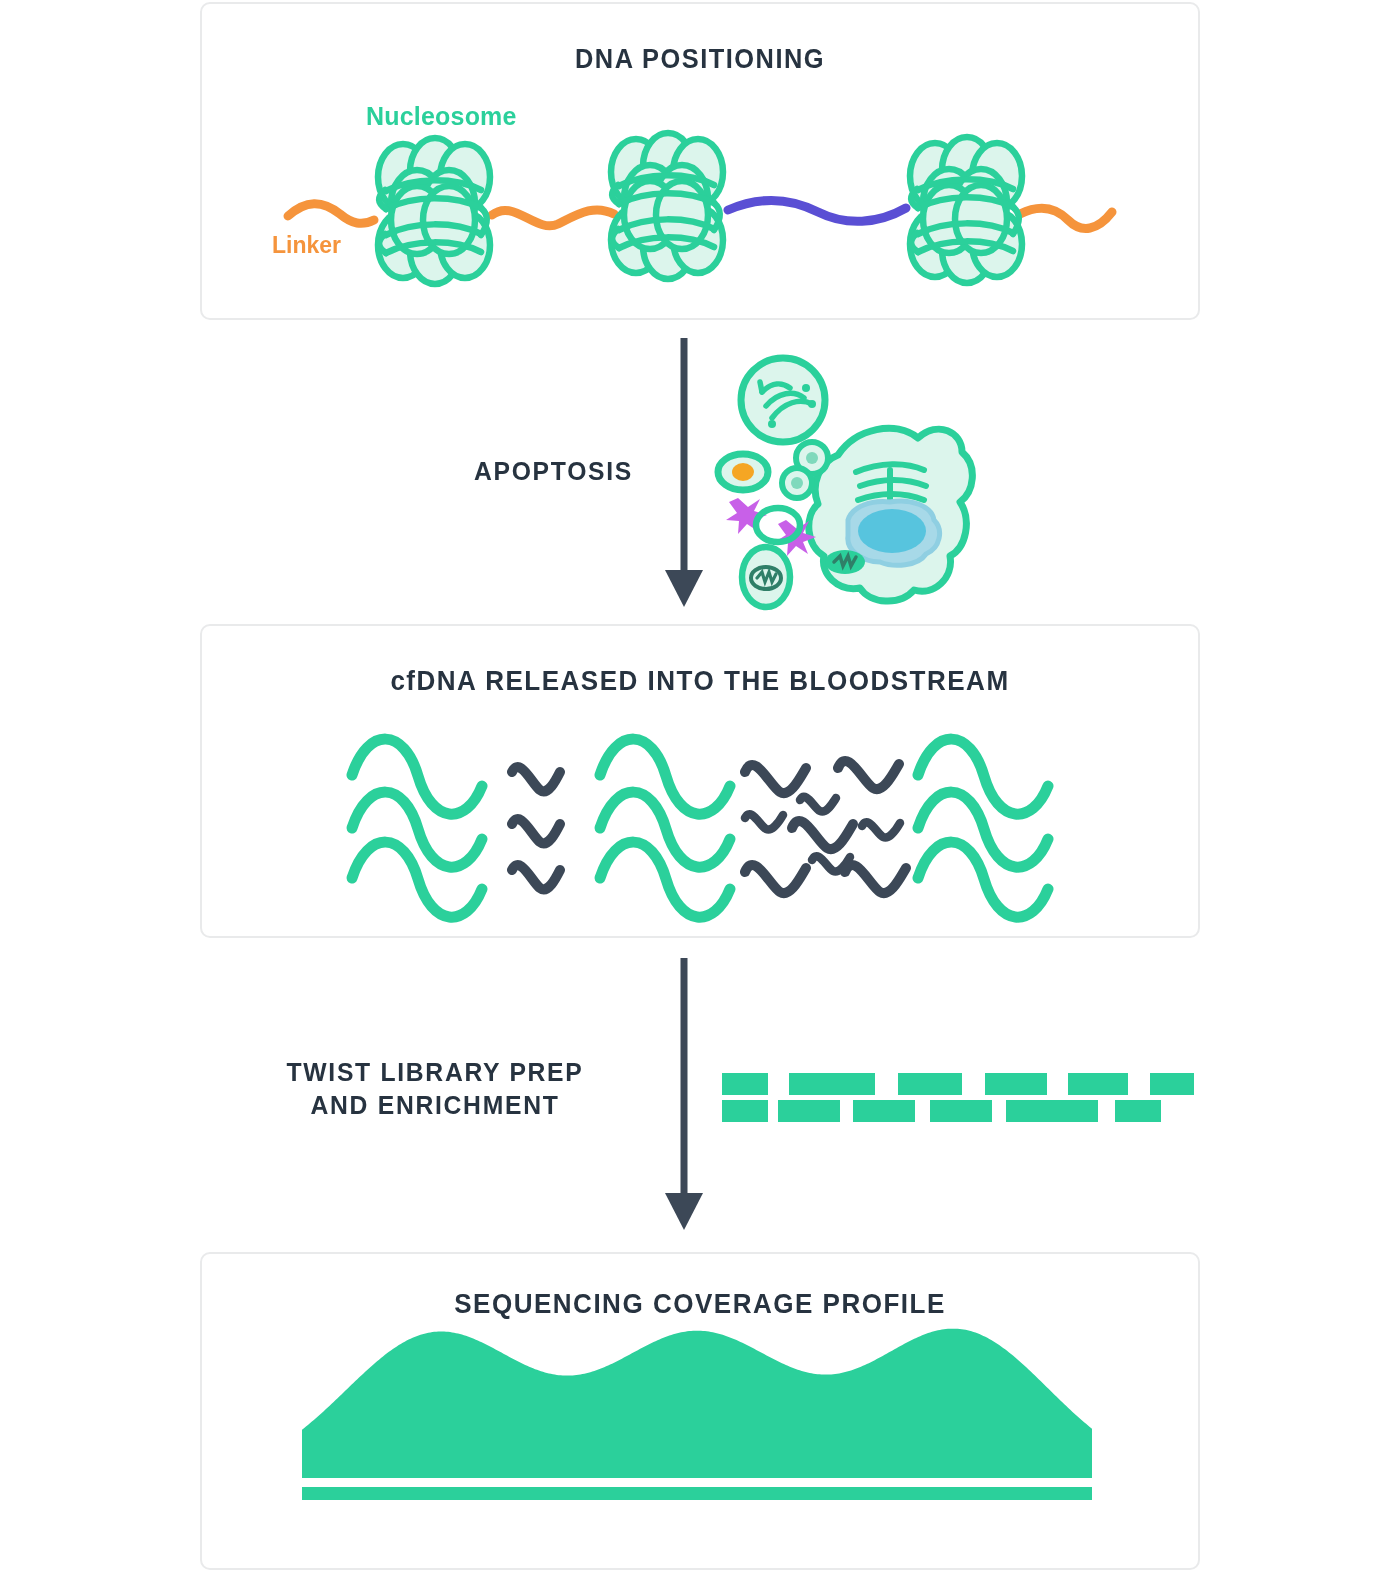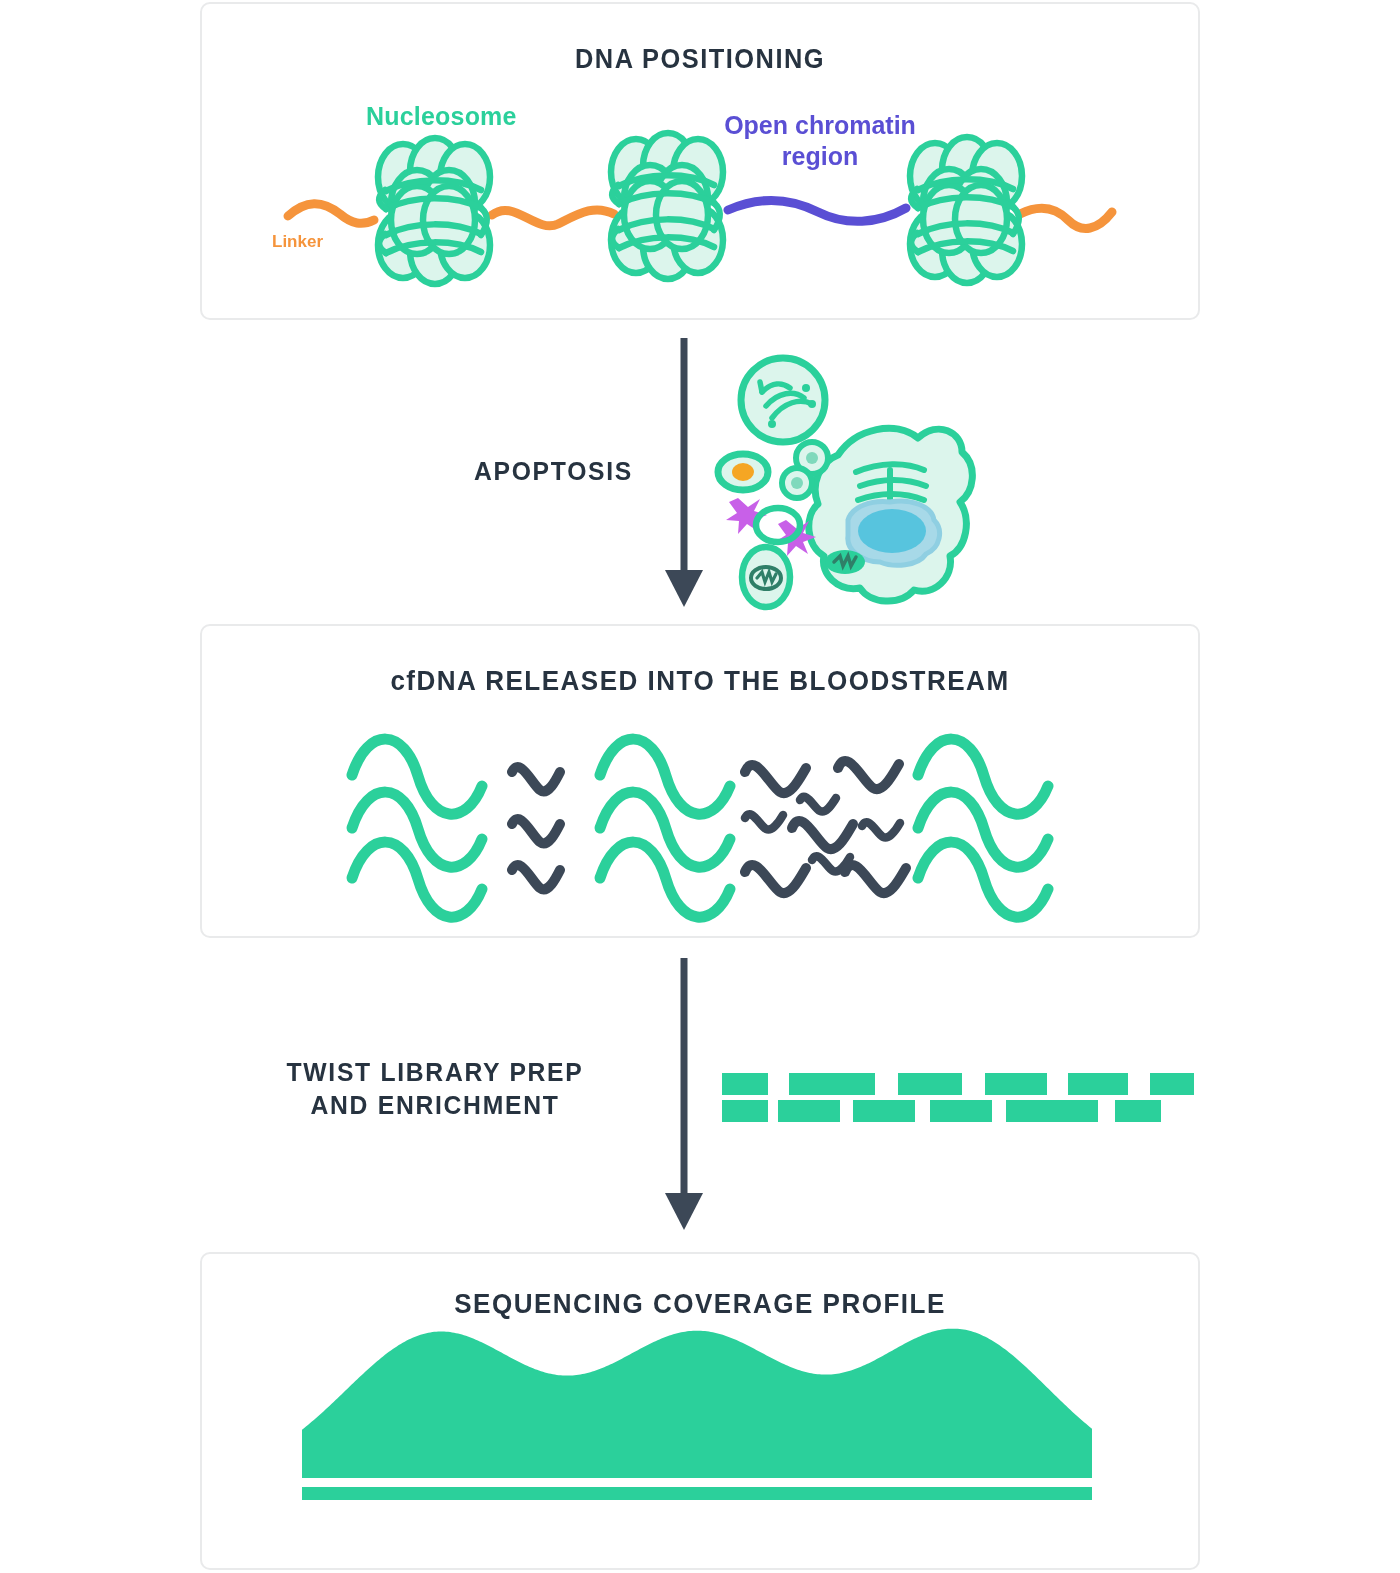--- a/index.html
+++ b/index.html
@@ -271,23 +271,17 @@
     <g>
       <path id="coverage-area" fill="#2BD09B" d="M 302 1478 L 302.00 1429.70 L 303.98 1428.13 L 305.95 1426.54 L 307.93 1424.92 L 309.90 1423.28 L 311.88 1421.61 L 313.85 1419.92 L 315.82 1418.21 L 317.80 1416.47 L 319.77 1414.71 L 321.75 1412.94 L 323.73 1411.14 L 325.70 1409.33 L 327.68 1407.50 L 329.65 1405.66 L 331.63 1403.81 L 333.60 1401.94 L 335.57 1400.06 L 337.55 1398.18 L 339.52 1396.29 L 341.50 1394.39 L 343.48 1392.48 L 345.45 1390.58 L 347.43 1388.67 L 349.40 1386.77 L 351.38 1384.87 L 353.35 1382.97 L 355.32 1381.08 L 357.30 1379.20 L 359.27 1377.33 L 361.25 1375.47 L 363.23 1373.63 L 365.20 1371.80 L 367.18 1370.00 L 369.15 1368.21 L 371.13 1366.44 L 373.10 1364.70 L 375.07 1362.98 L 377.05 1361.30 L 379.02 1359.64 L 381.00 1358.02 L 382.98 1356.42 L 384.95 1354.87 L 386.93 1353.35 L 388.90 1351.87 L 390.88 1350.43 L 392.85 1349.04 L 394.82 1347.69 L 396.80 1346.38 L 398.77 1345.12 L 400.75 1343.91 L 402.73 1342.75 L 404.70 1341.65 L 406.68 1340.59 L 408.65 1339.59 L 410.63 1338.65 L 412.60 1337.76 L 414.57 1336.92 L 416.55 1336.15 L 418.52 1335.43 L 420.50 1334.77 L 422.48 1334.17 L 424.45 1333.64 L 426.43 1333.16 L 428.40 1332.74 L 430.38 1332.38 L 432.35 1332.09 L 434.33 1331.85 L 436.30 1331.68 L 438.27 1331.56 L 440.25 1331.51 L 442.23 1331.51 L 444.20 1331.57 L 446.17 1331.69 L 448.15 1331.87 L 450.13 1332.11 L 452.10 1332.39 L 454.08 1332.74 L 456.05 1333.13 L 458.02 1333.58 L 460.00 1334.07 L 461.98 1334.62 L 463.95 1335.21 L 465.92 1335.84 L 467.90 1336.52 L 469.88 1337.24 L 471.85 1338.00 L 473.82 1338.80 L 475.80 1339.63 L 477.77 1340.49 L 479.75 1341.39 L 481.73 1342.32 L 483.70 1343.27 L 485.68 1344.24 L 487.65 1345.24 L 489.63 1346.25 L 491.60 1347.28 L 493.57 1348.33 L 495.55 1349.39 L 497.52 1350.45 L 499.50 1351.53 L 501.48 1352.60 L 503.45 1353.68 L 505.43 1354.76 L 507.40 1355.83 L 509.38 1356.90 L 511.35 1357.96 L 513.33 1359.01 L 515.30 1360.04 L 517.27 1361.06 L 519.25 1362.06 L 521.23 1363.04 L 523.20 1363.99 L 525.17 1364.92 L 527.15 1365.83 L 529.13 1366.70 L 531.10 1367.54 L 533.08 1368.35 L 535.05 1369.13 L 537.02 1369.87 L 539.00 1370.56 L 540.98 1371.22 L 542.95 1371.84 L 544.92 1372.42 L 546.90 1372.95 L 548.88 1373.43 L 550.85 1373.87 L 552.83 1374.26 L 554.80 1374.61 L 556.77 1374.90 L 558.75 1375.14 L 560.73 1375.34 L 562.70 1375.48 L 564.67 1375.57 L 566.65 1375.61 L 568.63 1375.60 L 570.60 1375.54 L 572.58 1375.42 L 574.55 1375.26 L 576.52 1375.05 L 578.50 1374.78 L 580.47 1374.47 L 582.45 1374.10 L 584.42 1373.69 L 586.40 1373.24 L 588.38 1372.73 L 590.35 1372.19 L 592.33 1371.60 L 594.30 1370.96 L 596.27 1370.29 L 598.25 1369.58 L 600.23 1368.83 L 602.20 1368.04 L 604.17 1367.22 L 606.15 1366.37 L 608.13 1365.49 L 610.10 1364.58 L 612.08 1363.64 L 614.05 1362.68 L 616.03 1361.70 L 618.00 1360.70 L 619.98 1359.68 L 621.95 1358.65 L 623.92 1357.60 L 625.90 1356.54 L 627.88 1355.48 L 629.85 1354.41 L 631.83 1353.34 L 633.80 1352.27 L 635.77 1351.20 L 637.75 1350.13 L 639.72 1349.07 L 641.70 1348.02 L 643.67 1346.98 L 645.65 1345.96 L 647.63 1344.95 L 649.60 1343.96 L 651.58 1343.00 L 653.55 1342.05 L 655.53 1341.13 L 657.50 1340.24 L 659.48 1339.38 L 661.45 1338.55 L 663.42 1337.75 L 665.40 1336.99 L 667.38 1336.26 L 669.35 1335.57 L 671.33 1334.93 L 673.30 1334.32 L 675.27 1333.76 L 677.25 1333.24 L 679.22 1332.77 L 681.20 1332.34 L 683.17 1331.96 L 685.15 1331.63 L 687.13 1331.35 L 689.10 1331.12 L 691.08 1330.94 L 693.05 1330.81 L 695.02 1330.73 L 697.00 1330.70 L 698.97 1330.72 L 700.95 1330.80 L 702.92 1330.92 L 704.90 1331.10 L 706.88 1331.32 L 708.85 1331.60 L 710.83 1331.92 L 712.80 1332.29 L 714.77 1332.71 L 716.75 1333.18 L 718.72 1333.69 L 720.70 1334.25 L 722.67 1334.85 L 724.65 1335.49 L 726.63 1336.17 L 728.60 1336.88 L 730.58 1337.64 L 732.55 1338.43 L 734.52 1339.25 L 736.50 1340.10 L 738.47 1340.99 L 740.45 1341.90 L 742.42 1342.83 L 744.40 1343.79 L 746.38 1344.77 L 748.35 1345.77 L 750.33 1346.78 L 752.30 1347.81 L 754.28 1348.84 L 756.25 1349.89 L 758.23 1350.94 L 760.20 1352.00 L 762.17 1353.06 L 764.15 1354.12 L 766.13 1355.17 L 768.10 1356.22 L 770.08 1357.26 L 772.05 1358.29 L 774.03 1359.31 L 776.00 1360.31 L 777.98 1361.29 L 779.95 1362.26 L 781.92 1363.20 L 783.90 1364.12 L 785.88 1365.01 L 787.85 1365.87 L 789.83 1366.70 L 791.80 1367.50 L 793.78 1368.26 L 795.75 1368.99 L 797.72 1369.68 L 799.70 1370.33 L 801.67 1370.94 L 803.65 1371.50 L 805.63 1372.02 L 807.60 1372.50 L 809.58 1372.93 L 811.55 1373.32 L 813.52 1373.65 L 815.50 1373.94 L 817.48 1374.17 L 819.45 1374.36 L 821.42 1374.49 L 823.40 1374.57 L 825.38 1374.60 L 827.35 1374.58 L 829.32 1374.51 L 831.30 1374.38 L 833.27 1374.21 L 835.25 1373.98 L 837.23 1373.70 L 839.20 1373.38 L 841.17 1373.00 L 843.15 1372.57 L 845.13 1372.10 L 847.10 1371.57 L 849.08 1371.01 L 851.05 1370.40 L 853.02 1369.74 L 855.00 1369.04 L 856.98 1368.31 L 858.95 1367.53 L 860.93 1366.72 L 862.90 1365.87 L 864.88 1364.99 L 866.85 1364.08 L 868.83 1363.14 L 870.80 1362.17 L 872.77 1361.17 L 874.75 1360.16 L 876.73 1359.12 L 878.70 1358.07 L 880.68 1357.00 L 882.65 1355.91 L 884.63 1354.82 L 886.60 1353.71 L 888.58 1352.60 L 890.55 1351.49 L 892.53 1350.38 L 894.50 1349.27 L 896.47 1348.16 L 898.45 1347.06 L 900.42 1345.97 L 902.40 1344.89 L 904.38 1343.83 L 906.35 1342.78 L 908.32 1341.76 L 910.30 1340.75 L 912.27 1339.77 L 914.25 1338.82 L 916.23 1337.90 L 918.20 1337.01 L 920.17 1336.15 L 922.15 1335.33 L 924.13 1334.55 L 926.10 1333.81 L 928.07 1333.11 L 930.05 1332.46 L 932.02 1331.85 L 934.00 1331.29 L 935.98 1330.78 L 937.95 1330.32 L 939.92 1329.91 L 941.90 1329.56 L 943.88 1329.26 L 945.85 1329.02 L 947.83 1328.83 L 949.80 1328.71 L 951.77 1328.64 L 953.75 1328.63 L 955.73 1328.68 L 957.70 1328.80 L 959.68 1328.97 L 961.65 1329.21 L 963.63 1329.51 L 965.60 1329.87 L 967.58 1330.30 L 969.55 1330.78 L 971.52 1331.33 L 973.50 1331.94 L 975.48 1332.61 L 977.45 1333.33 L 979.43 1334.12 L 981.40 1334.97 L 983.38 1335.88 L 985.35 1336.84 L 987.33 1337.86 L 989.30 1338.94 L 991.28 1340.06 L 993.25 1341.25 L 995.22 1342.48 L 997.20 1343.76 L 999.17 1345.09 L 1001.15 1346.47 L 1003.13 1347.89 L 1005.10 1349.36 L 1007.07 1350.86 L 1009.05 1352.41 L 1011.02 1354.00 L 1013.00 1355.62 L 1014.98 1357.28 L 1016.95 1358.97 L 1018.92 1360.69 L 1020.90 1362.44 L 1022.88 1364.22 L 1024.85 1366.02 L 1026.82 1367.84 L 1028.80 1369.68 L 1030.78 1371.55 L 1032.75 1373.43 L 1034.72 1375.32 L 1036.70 1377.23 L 1038.67 1379.15 L 1040.65 1381.07 L 1042.63 1383.01 L 1044.60 1384.95 L 1046.58 1386.89 L 1048.55 1388.83 L 1050.53 1390.78 L 1052.50 1392.72 L 1054.47 1394.65 L 1056.45 1396.58 L 1058.43 1398.51 L 1060.40 1400.42 L 1062.38 1402.33 L 1064.35 1404.22 L 1066.33 1406.10 L 1068.30 1407.96 L 1070.28 1409.81 L 1072.25 1411.64 L 1074.22 1413.45 L 1076.20 1415.24 L 1078.18 1417.01 L 1080.15 1418.76 L 1082.13 1420.48 L 1084.10 1422.18 L 1086.08 1423.86 L 1088.05 1425.51 L 1090.03 1427.14 L 1092.00 1428.73 L 1092 1478 Z"></path>
       <rect id="coverage-baseline" x="302" y="1487" width="790" height="13" fill="#2BD09B"></rect>
     </g>
   </svg>
 
   <div style="position:absolute; left:366px; top:102px; font-size:25px; font-weight:700;
               color:#2BD09B; font-family:'Liberation Sans Narrow','Liberation Sans',sans-serif;
               letter-spacing:0.2px;">Nucleosome</div>
 
-  <div style="position:absolute; left:712px; top:110px; width:216px; text-align:center;
-              font-size:25px; font-weight:700; color:#5A4FD4; line-height:1.22;
-              font-family:'Liberation Sans Narrow','Liberation Sans',sans-serif;">
-    <div>Open chromatin</div>
-    <div>region</div>
-  </div>
-
-  <div style="position:absolute; left:272px; top:232px; font-size:17px; font-weight:700;
+
+  <div style="position:absolute; left:272px; top:232px; font-size:23px; font-weight:700;
               color:#F5943C; font-family:'Liberation Sans Narrow','Liberation Sans',sans-serif;">Linker</div>
 
 </div>
 
 </body></html>

